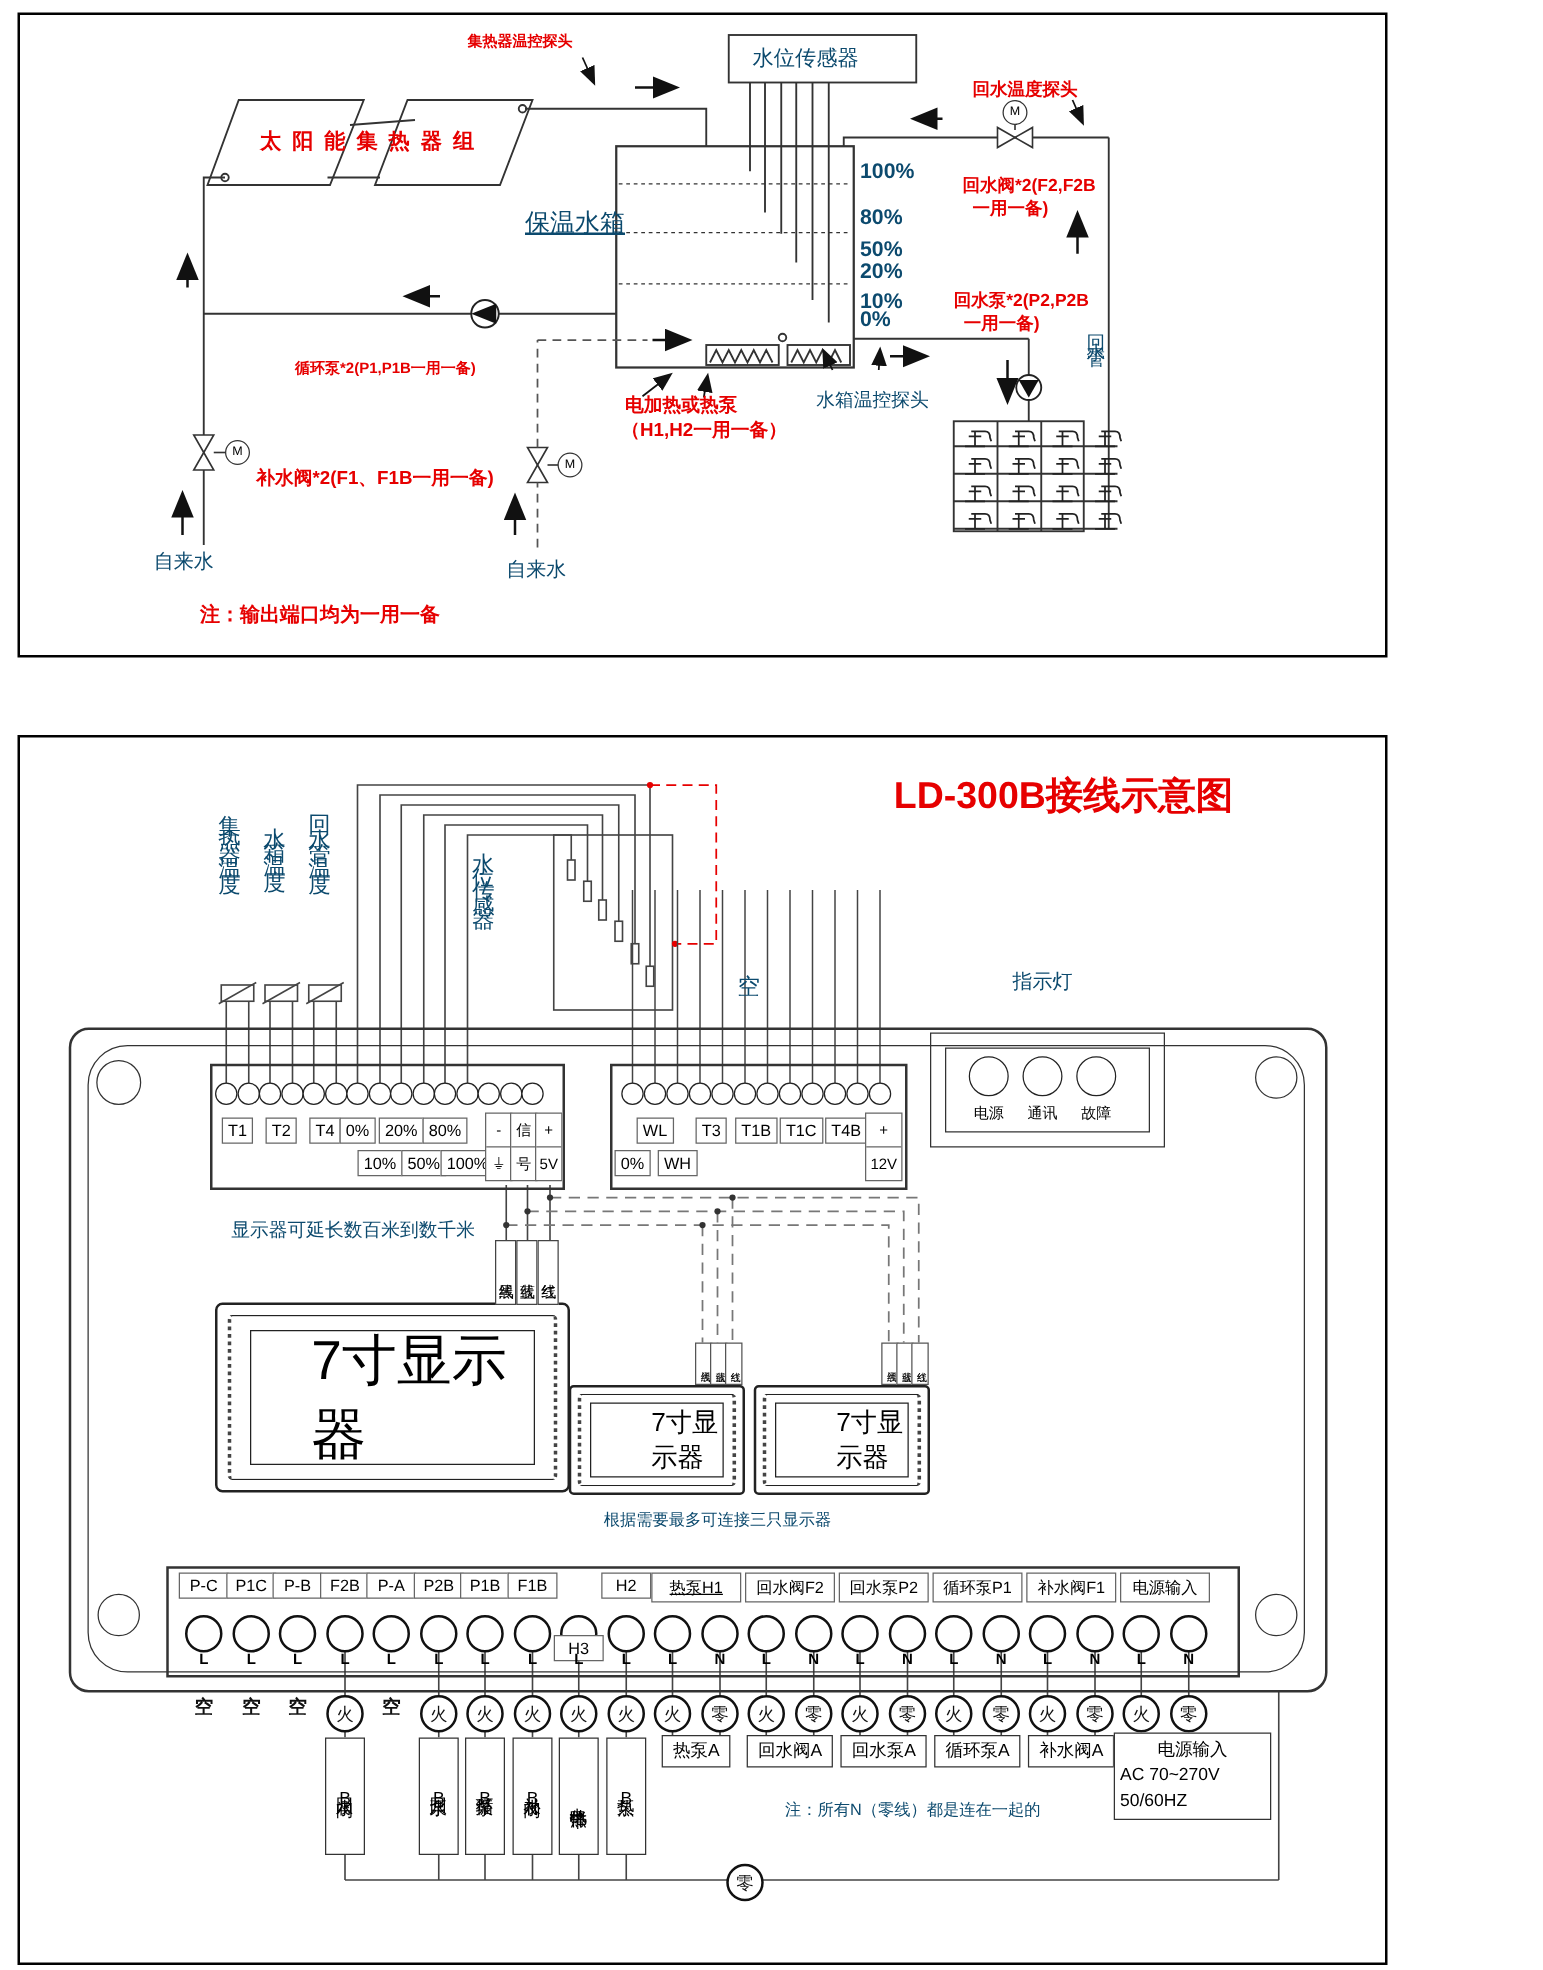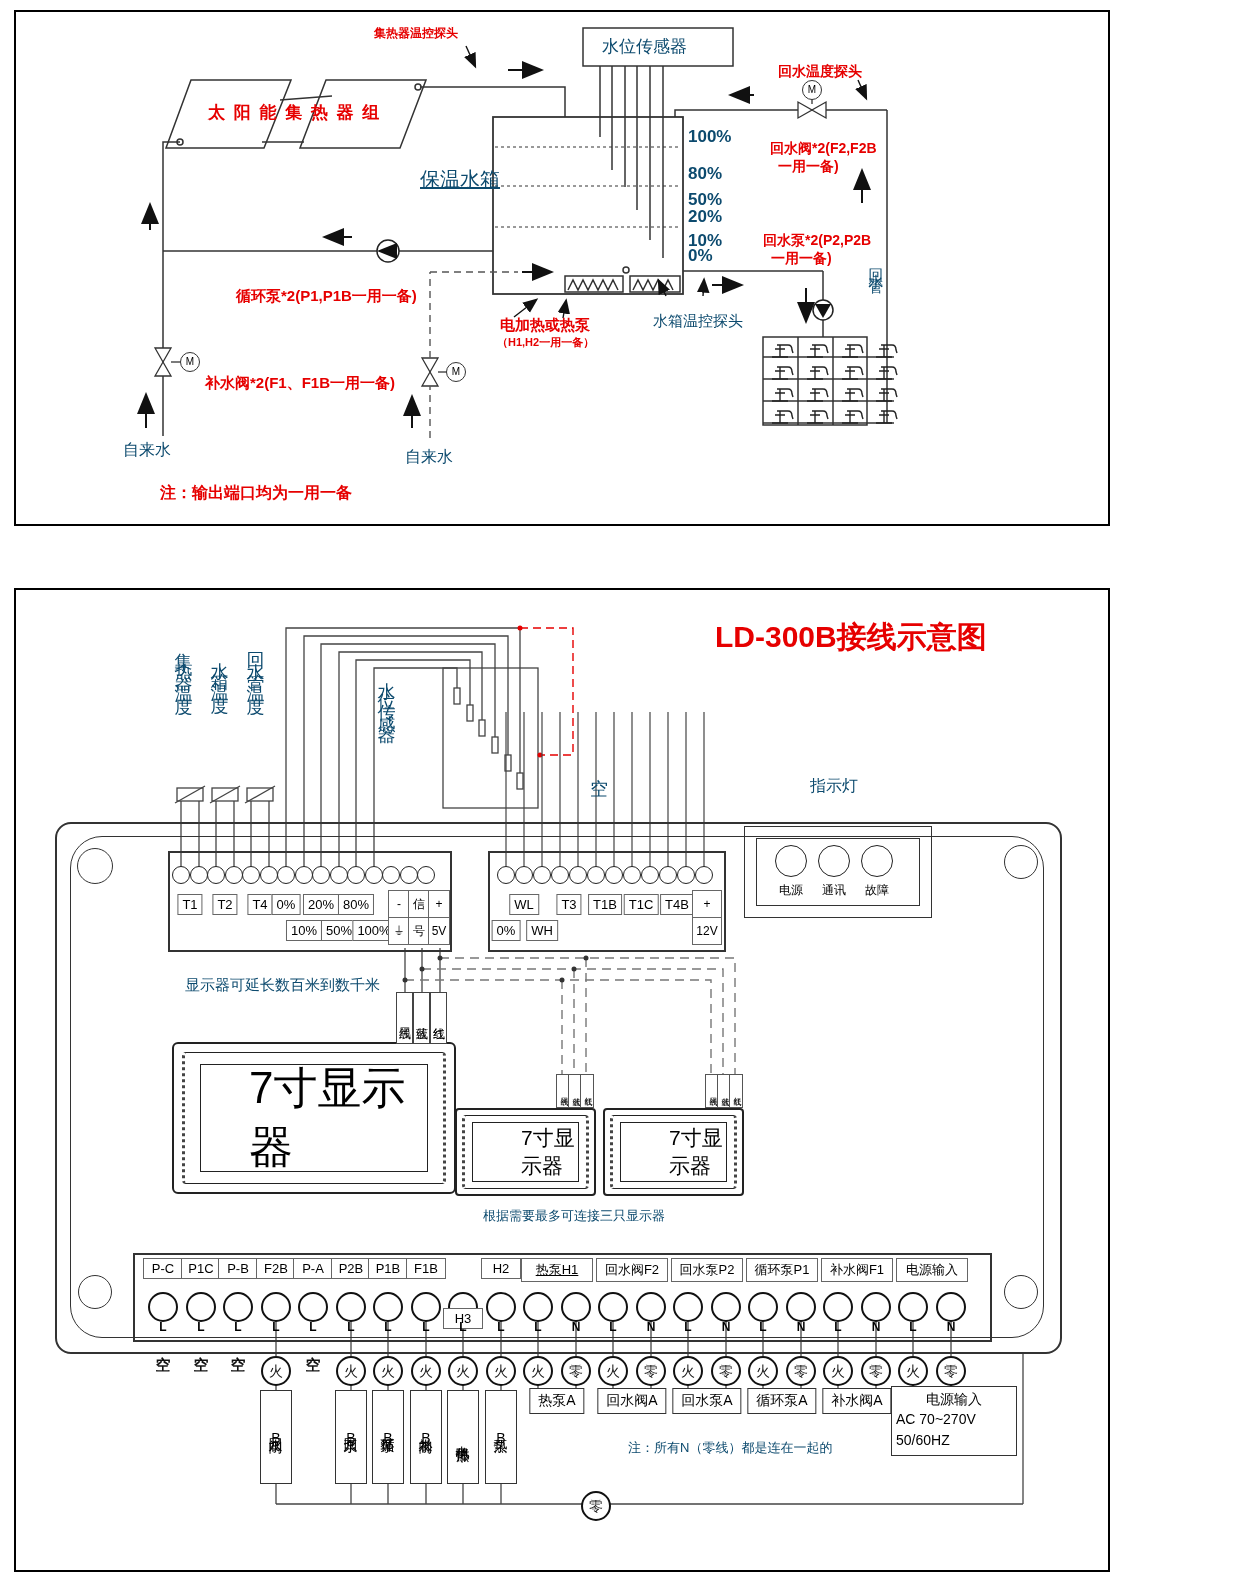--- a/index.html
+++ b/index.html
@@ -322,23 +322,23 @@
 <div class="lbl red" style="left:374px;top:26px;font-size:12px;">集热器温控探头</div>
 <div class="lbl red" style="left:208px;top:102px;font-size:17px;letter-spacing:2px;">太 阳 能 集 热 器 组</div>
 <div class="lbl" style="left:602px;top:36px;font-size:17px;z-index:4;">水位传感器</div>
 <div class="lbl" style="left:420px;top:167px;font-size:20px;text-decoration:underline;">保温水箱</div>
 <div class="lbl red" style="left:778px;top:63px;font-size:14px;">回水温度探头</div>
 <div class="lbl red" style="left:770px;top:140px;font-size:14px;">回水阀*2(F2,F2B</div>
 <div class="lbl red" style="left:778px;top:158px;font-size:14px;">一用一备)</div>
 <div class="lbl red" style="left:763px;top:232px;font-size:14px;">回水泵*2(P2,P2B</div>
 <div class="lbl red" style="left:771px;top:250px;font-size:14px;">一用一备)</div>
 <div class="lbl vtext" style="left:866px;top:256px;font-size:15px;letter-spacing:6px;background:#fff;">回水管</div>
-<div class="lbl red" style="left:236px;top:287px;font-size:15px;">循环泵*2(P1,P1B一用一备)</div>
+<div class="lbl red" style="left:236px;top:287px;font-size:12px;">循环泵*2(P1,P1B一用一备)</div>
 <div class="lbl red" style="left:500px;top:316px;font-size:15px;">电加热或热泵</div>
-<div class="lbl red" style="left:497px;top:336px;font-size:11px;">（H1,H2一用一备）</div>
+<div class="lbl red" style="left:497px;top:336px;font-size:15px;">（H1,H2一用一备）</div>
 <div class="lbl" style="left:653px;top:312px;font-size:15px;">水箱温控探头</div>
 <div class="lbl red" style="left:205px;top:374px;font-size:15px;">补水阀*2(F1、F1B一用一备)</div>
 <div class="lbl" style="left:123px;top:440px;font-size:16px;">自来水</div>
 <div class="lbl" style="left:405px;top:447px;font-size:16px;">自来水</div>
 <div class="lbl red" style="left:160px;top:483px;font-size:16px;">注：输出端口均为一用一备</div>
 
 <div>
 
 <div class="lbl big" style="left:688px;top:126px;">100%</div>
     <div class="lbl big" style="left:688px;top:163px;">80%</div>

